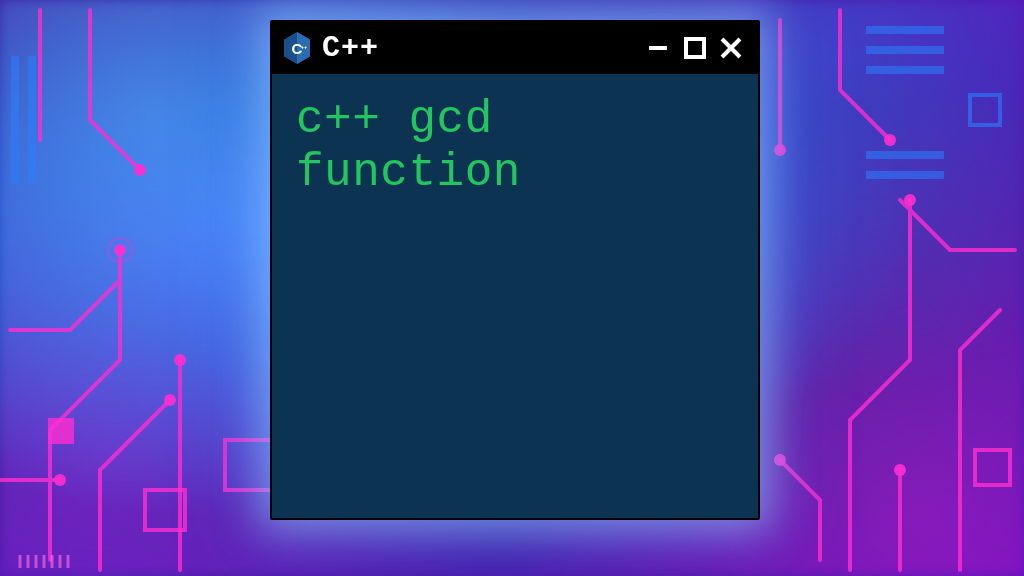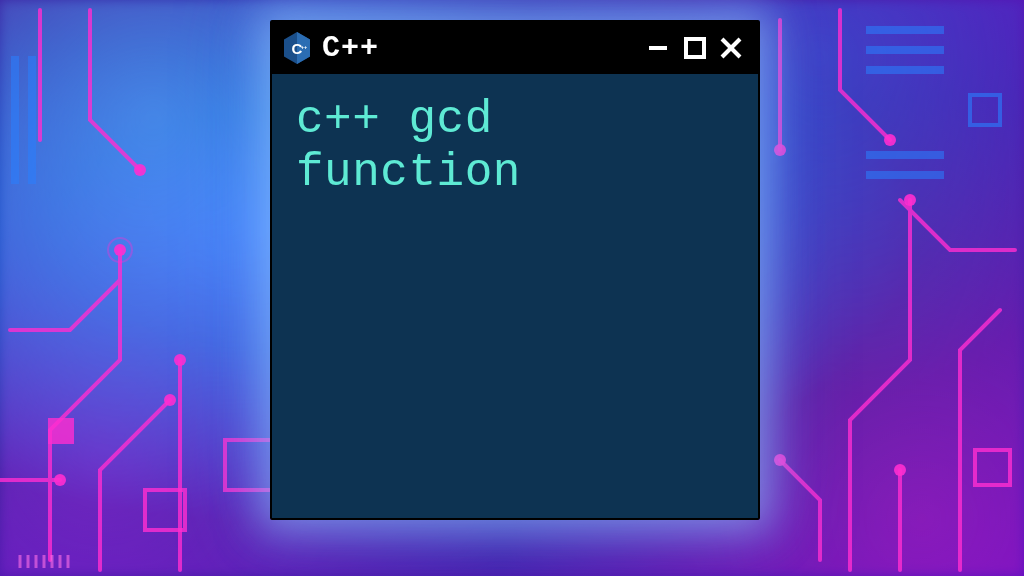--- a/index.html
+++ b/index.html
@@ -90,21 +90,21 @@
       justify-content: center;
       color: #fff;
       cursor: pointer;
     }
     .ctrl svg { display:block; }
 
     .body {
       padding: 20px 24px;
     }
     .code {
-      color: #5eead4;
+      color: #22c55e;
       font-size: 46px;
       line-height: 1.15;
       font-family: 'Consolas','Courier New',monospace;
       font-weight: 400;
       white-space: pre-line;
       letter-spacing: 0.5px;
     }
   </style>
 </head>
 <body>

